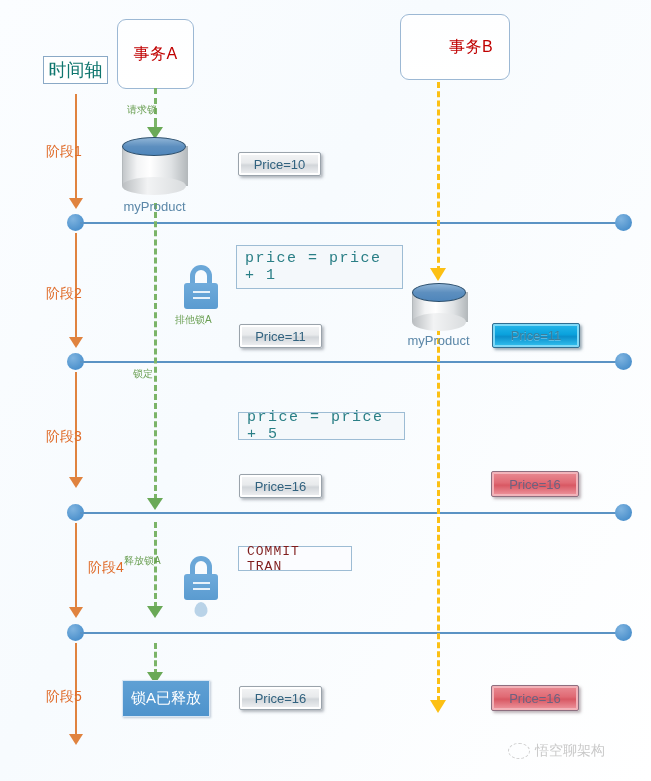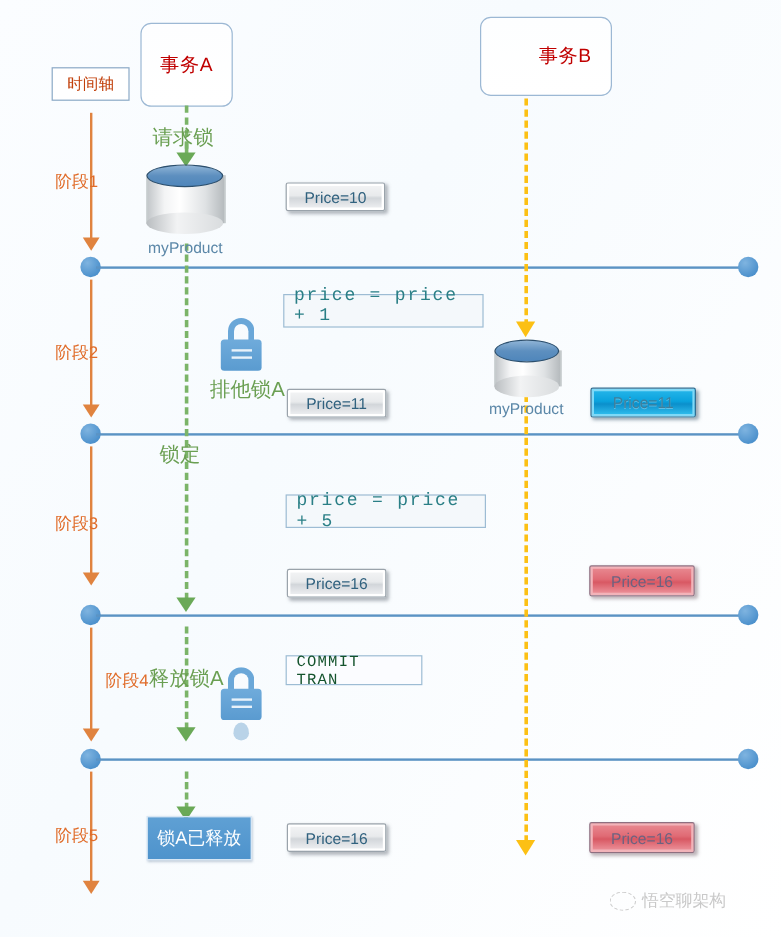--- a/index.html
+++ b/index.html
@@ -23,22 +23,22 @@
     background:linear-gradient(180deg,#fdfeff 0%,#ffffff 100%);
     display:flex;align-items:center;justify-content:center;
     color:#c00000;
     font-size:16px;
     letter-spacing:.5px;
   }
   
   .timelabel{
     border:1px solid #8aa9c6;
     background:#ffffff;
-    color:#c2410c;
-    font-size:13px;
+    color:#0f766e;
+    font-size:18px;
     display:flex;align-items:center;justify-content:center;
   }
   
   .stage-label{
     color:#e06c2a;
     font-size:14px;
     white-space:nowrap;
   }
   
   .vline{background:#e0833f;width:2px;}
@@ -59,21 +59,21 @@
   .green-dash{
     width:0;
     border-left:3px dashed #7bb468;
   }
   .green-tri{
     width:0;height:0;
     border-left:8px solid transparent;
     border-right:8px solid transparent;
     border-top:12px solid #6aa957;
   }
-  .green-text{color:#6a9f52;font-size:17px;white-space:nowrap;}
+  .green-text{color:#6a9f52;font-size:10px;white-space:nowrap;}
 
   
   .y-dash{
     width:0;
     border-left:3px dashed #fcc014;
   }
   .y-tri{
     width:0;height:0;
     border-left:8px solid transparent;
     border-right:8px solid transparent;
@@ -85,21 +85,21 @@
     border:1px solid #9dbcd4;
     background:#f4f8fb;
     color:#2a7f86;
     font-family:"Liberation Mono","DejaVu Sans Mono",monospace;
     font-size:15px;
     letter-spacing:1.5px;
     display:flex;align-items:center;
     padding:0 8px;
     box-sizing:border-box;
   }
-  .codebox.navy{color:#14532d;background:#fbfcff;letter-spacing:1px;font-size:13px;}
+  .codebox.navy{color:#7f1d1d;background:#fbfcff;letter-spacing:1px;font-size:13px;}
 
   
   .pbtn{
     box-sizing:border-box;
     display:flex;align-items:center;justify-content:center;
     font-size:13px;
     border-radius:2px;
   }
   .pbtn.gray{
     background:linear-gradient(180deg,#f4f5f6 0%,#e8eaec 45%,#d2d6da 55%,#f2f3f5 100%);
@@ -278,21 +278,21 @@
   <div class="abs green-text" style="left:175px;top:313px;">排他锁A</div>
 
   <div class="lock" style="left:184px;top:556px;width:34px;height:46px;">
     <div class="shackle"></div>
     <div class="bodyL"></div>
     <div class="bar" style="top:26px;"></div>
     <div class="bar" style="top:32px;"></div>
     <div class="drop" style="top:46px;"></div>
   </div>
 
-  <div class="abs codebox" style="left:236px;top:245px;width:167px;height:28px;align-items:flex-end;">
+  <div class="abs codebox" style="left:236px;top:245px;width:167px;height:44px;">
     <span>price = price + 1</span>
   </div>
 
   <div class="abs codebox" style="left:238px;top:412px;width:167px;height:28px;">
     <span>price = price + 5</span>
   </div>
 
   <div class="abs codebox navy" style="left:238px;top:546px;width:114px;height:25px;">
     <span>COMMIT TRAN</span>
   </div>

